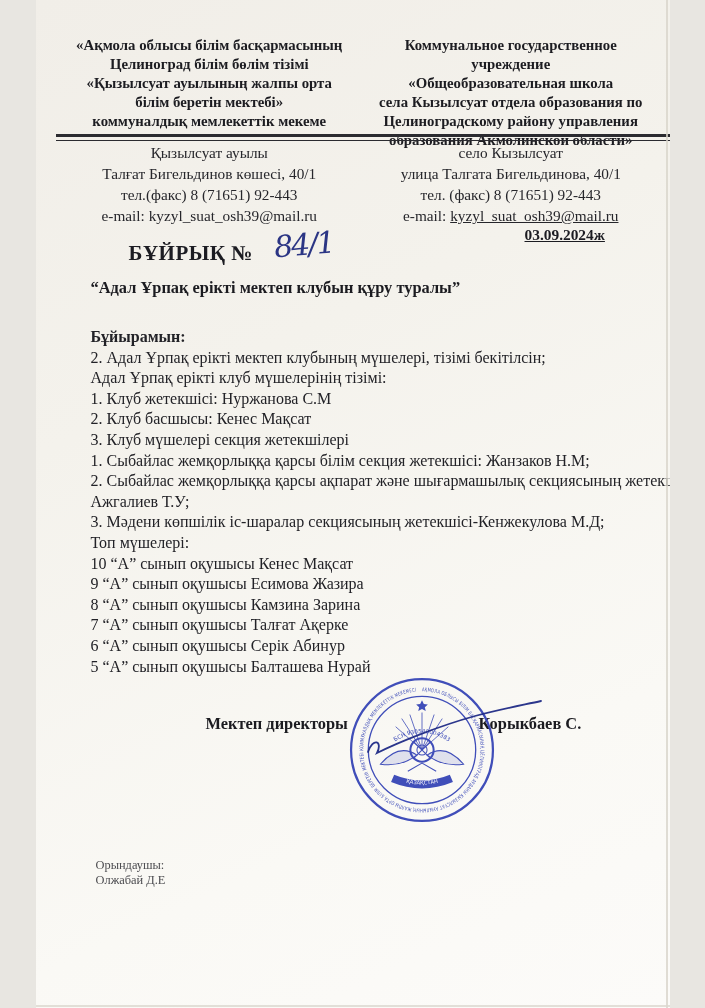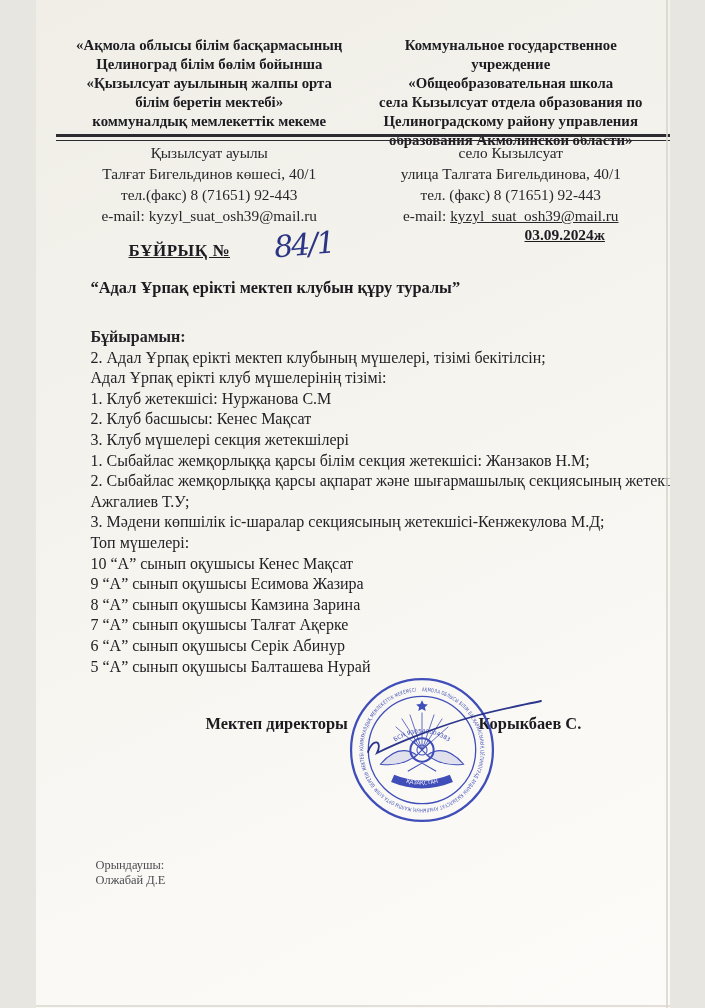--- a/index.html
+++ b/index.html
@@ -16,21 +16,21 @@
   .lh-col{flex:1;text-align:center;font-weight:700;font-size:14.8px;line-height:19px;color:#1c1c21;}
 
   .double-rule{position:absolute;top:134px;left:20px;width:671px;height:3px;
     border-top:3px solid #2b2b30;border-bottom:1px solid #2b2b30;}
 
   .contacts{position:absolute;top:142px;left:30px;right:15px;display:flex;gap:14px;}
   .ct-col{flex:1;text-align:center;font-size:15.3px;line-height:21px;color:#26262b;}
   .email-underline{text-decoration:underline;margin-top:8px;}
 
   .order-line{position:absolute;left:93px;top:241px;white-space:nowrap;}
-  .order-label{font-weight:700;text-decoration:underline;font-size:17px;letter-spacing:.5px;color:#1c1c22;}
+  .order-label{font-weight:700;font-size:21px;letter-spacing:.5px;color:#1c1c22;}
   .order-number{
     position:absolute;left:145px;top:-14px;font-size:30px;font-style:italic;
     color:#2b3584;transform:rotate(-5deg);font-family:"DejaVu Serif",serif;letter-spacing:-2px;
   }
   .order-date{position:absolute;left:489px;top:226px;font-weight:700;text-decoration:underline;font-size:15.4px;color:#1c1c22;}
 
   .doc-title{position:absolute;left:55px;top:278px;font-weight:700;font-size:16.4px;color:#1b1b20;}
 
   .body-block{position:absolute;left:55px;top:327px;width:622px;font-size:16px;line-height:20.6px;color:#222227;}
   .body-intro{font-weight:700;}
@@ -45,21 +45,21 @@
   .footer{position:absolute;left:60px;top:858px;font-size:12.4px;line-height:15px;color:#4c4c50;}
 </style>
 </head>
 <body>
 
 <div class="sheet">
 
   <div class="letterhead">
     <div class="lh-col">
         <div>«Ақмола облысы білім басқармасының</div>
-        <div>Целиноград білім бөлім бойынша</div>
+        <div>Целиноград білім бөлім тізімі</div>
         <div>«Қызылсуат ауылының жалпы орта</div>
         <div>білім беретін мектебі»</div>
         <div>коммуналдық мемлекеттік мекеме</div>
       </div>
     <div class="lh-col">
         <div>Коммунальное государственное учреждение</div>
         <div>«Общеобразовательная школа</div>
         <div>села Кызылсуат отдела образования по</div>
         <div>Целиноградскому району управления</div>
         <div>образования Акмолинской области»</div>

